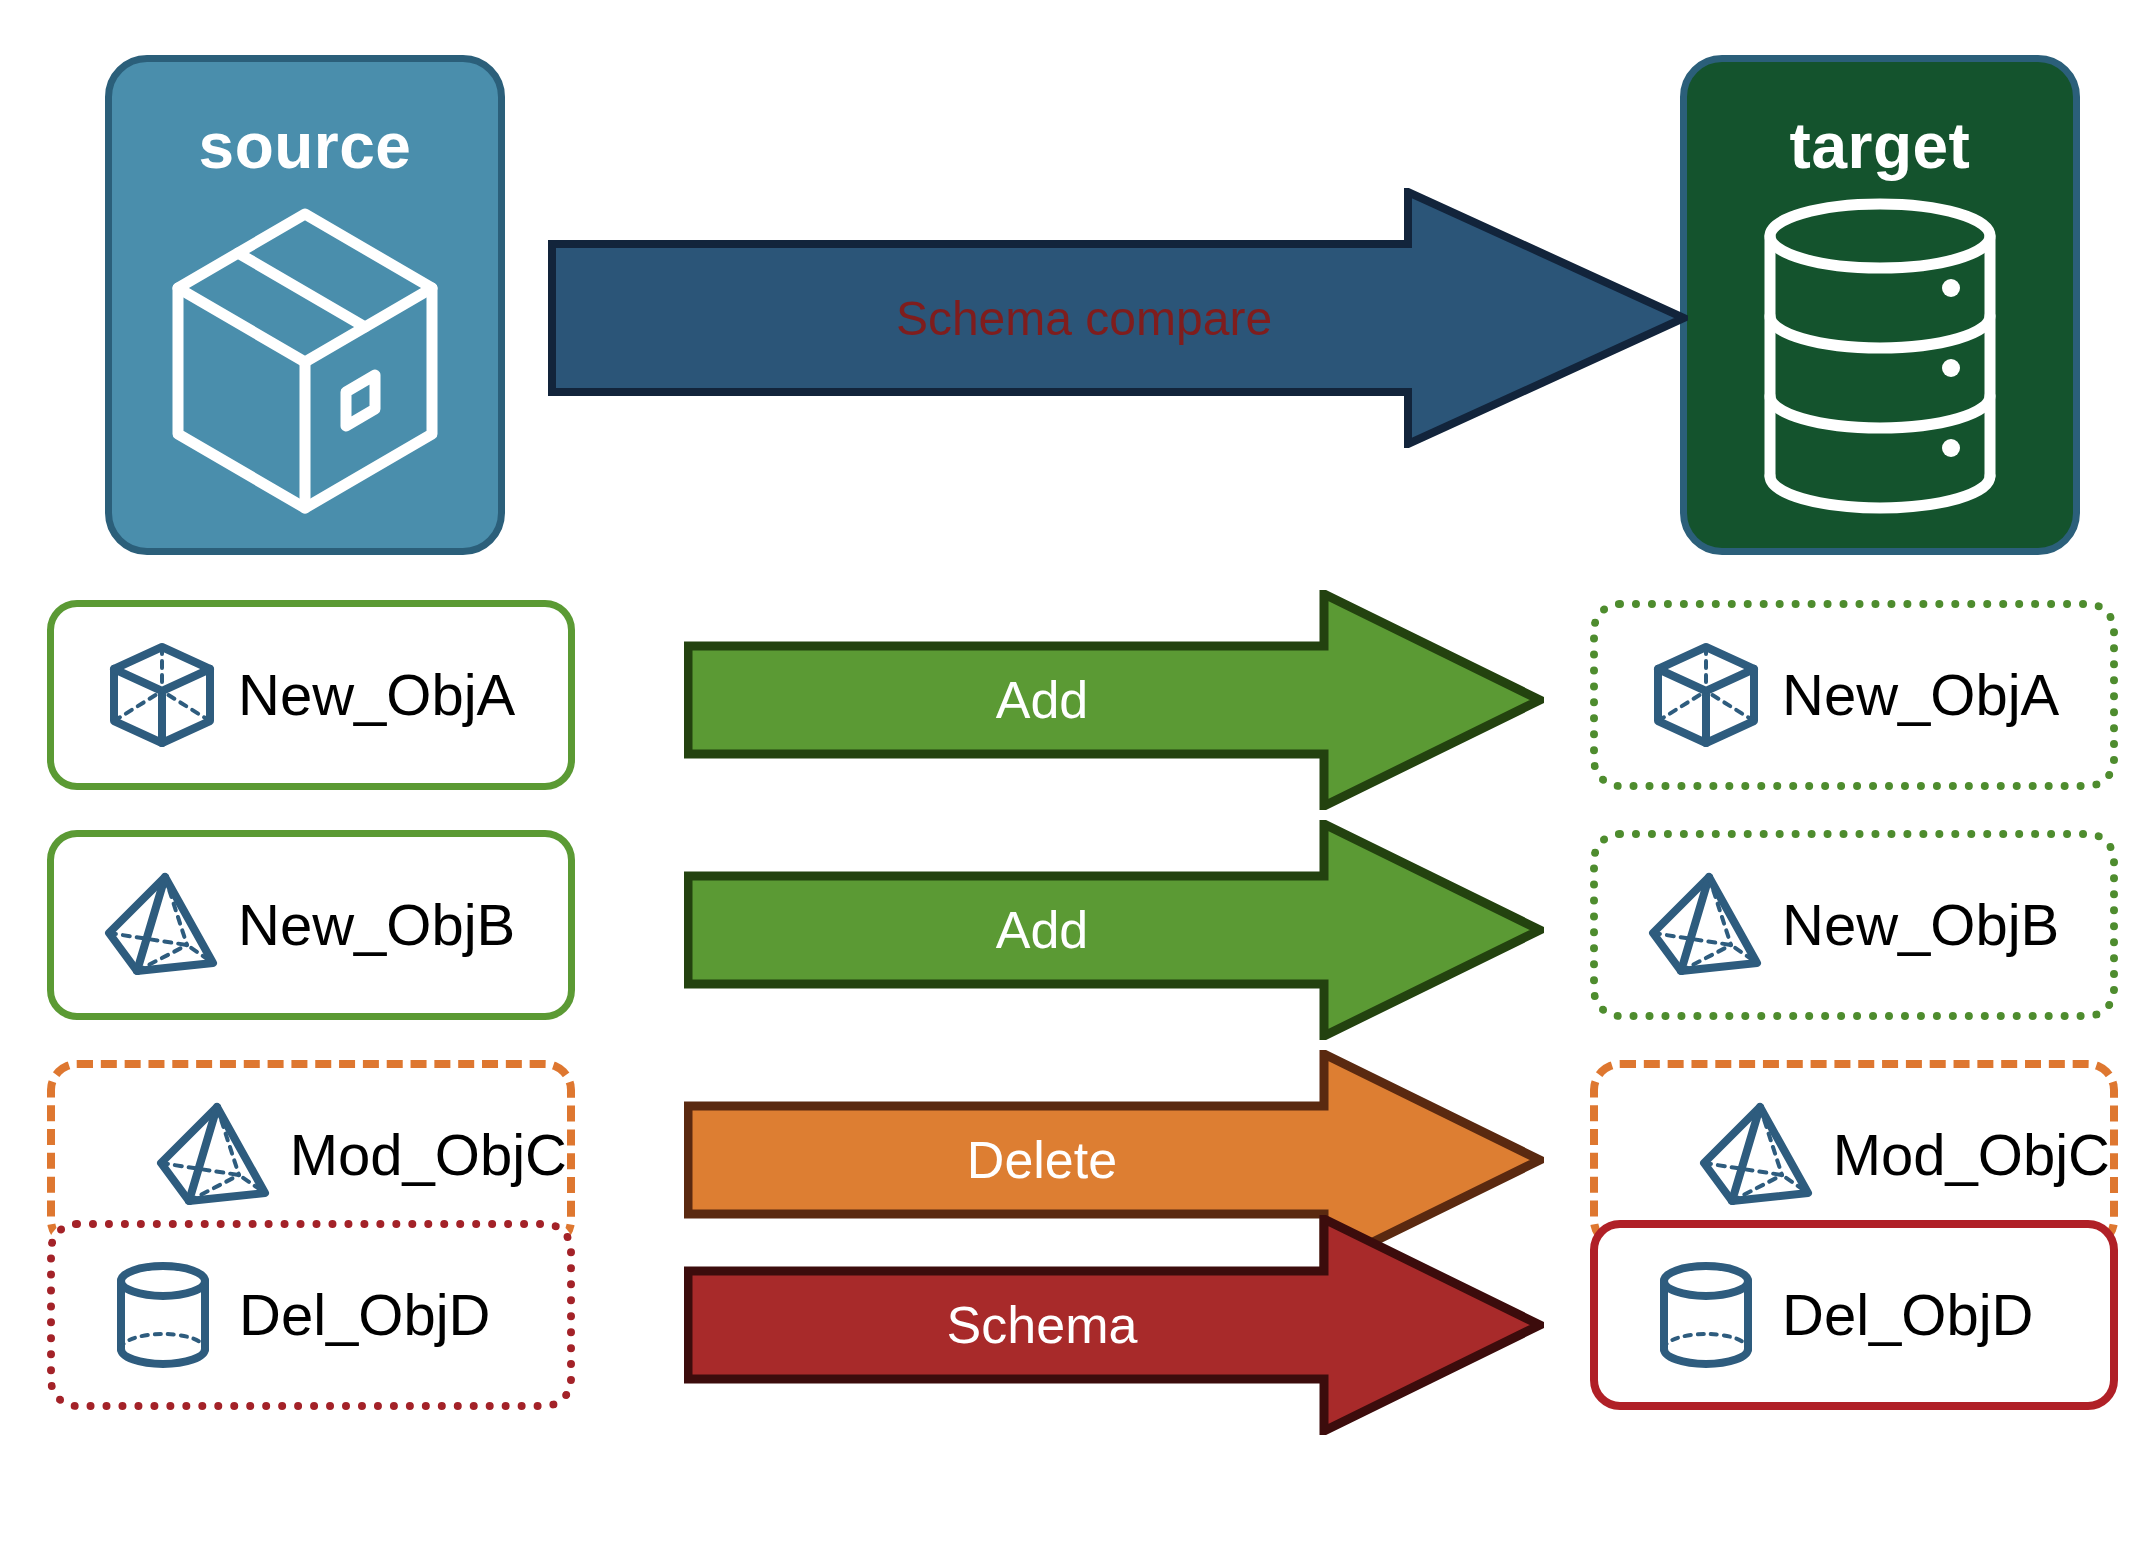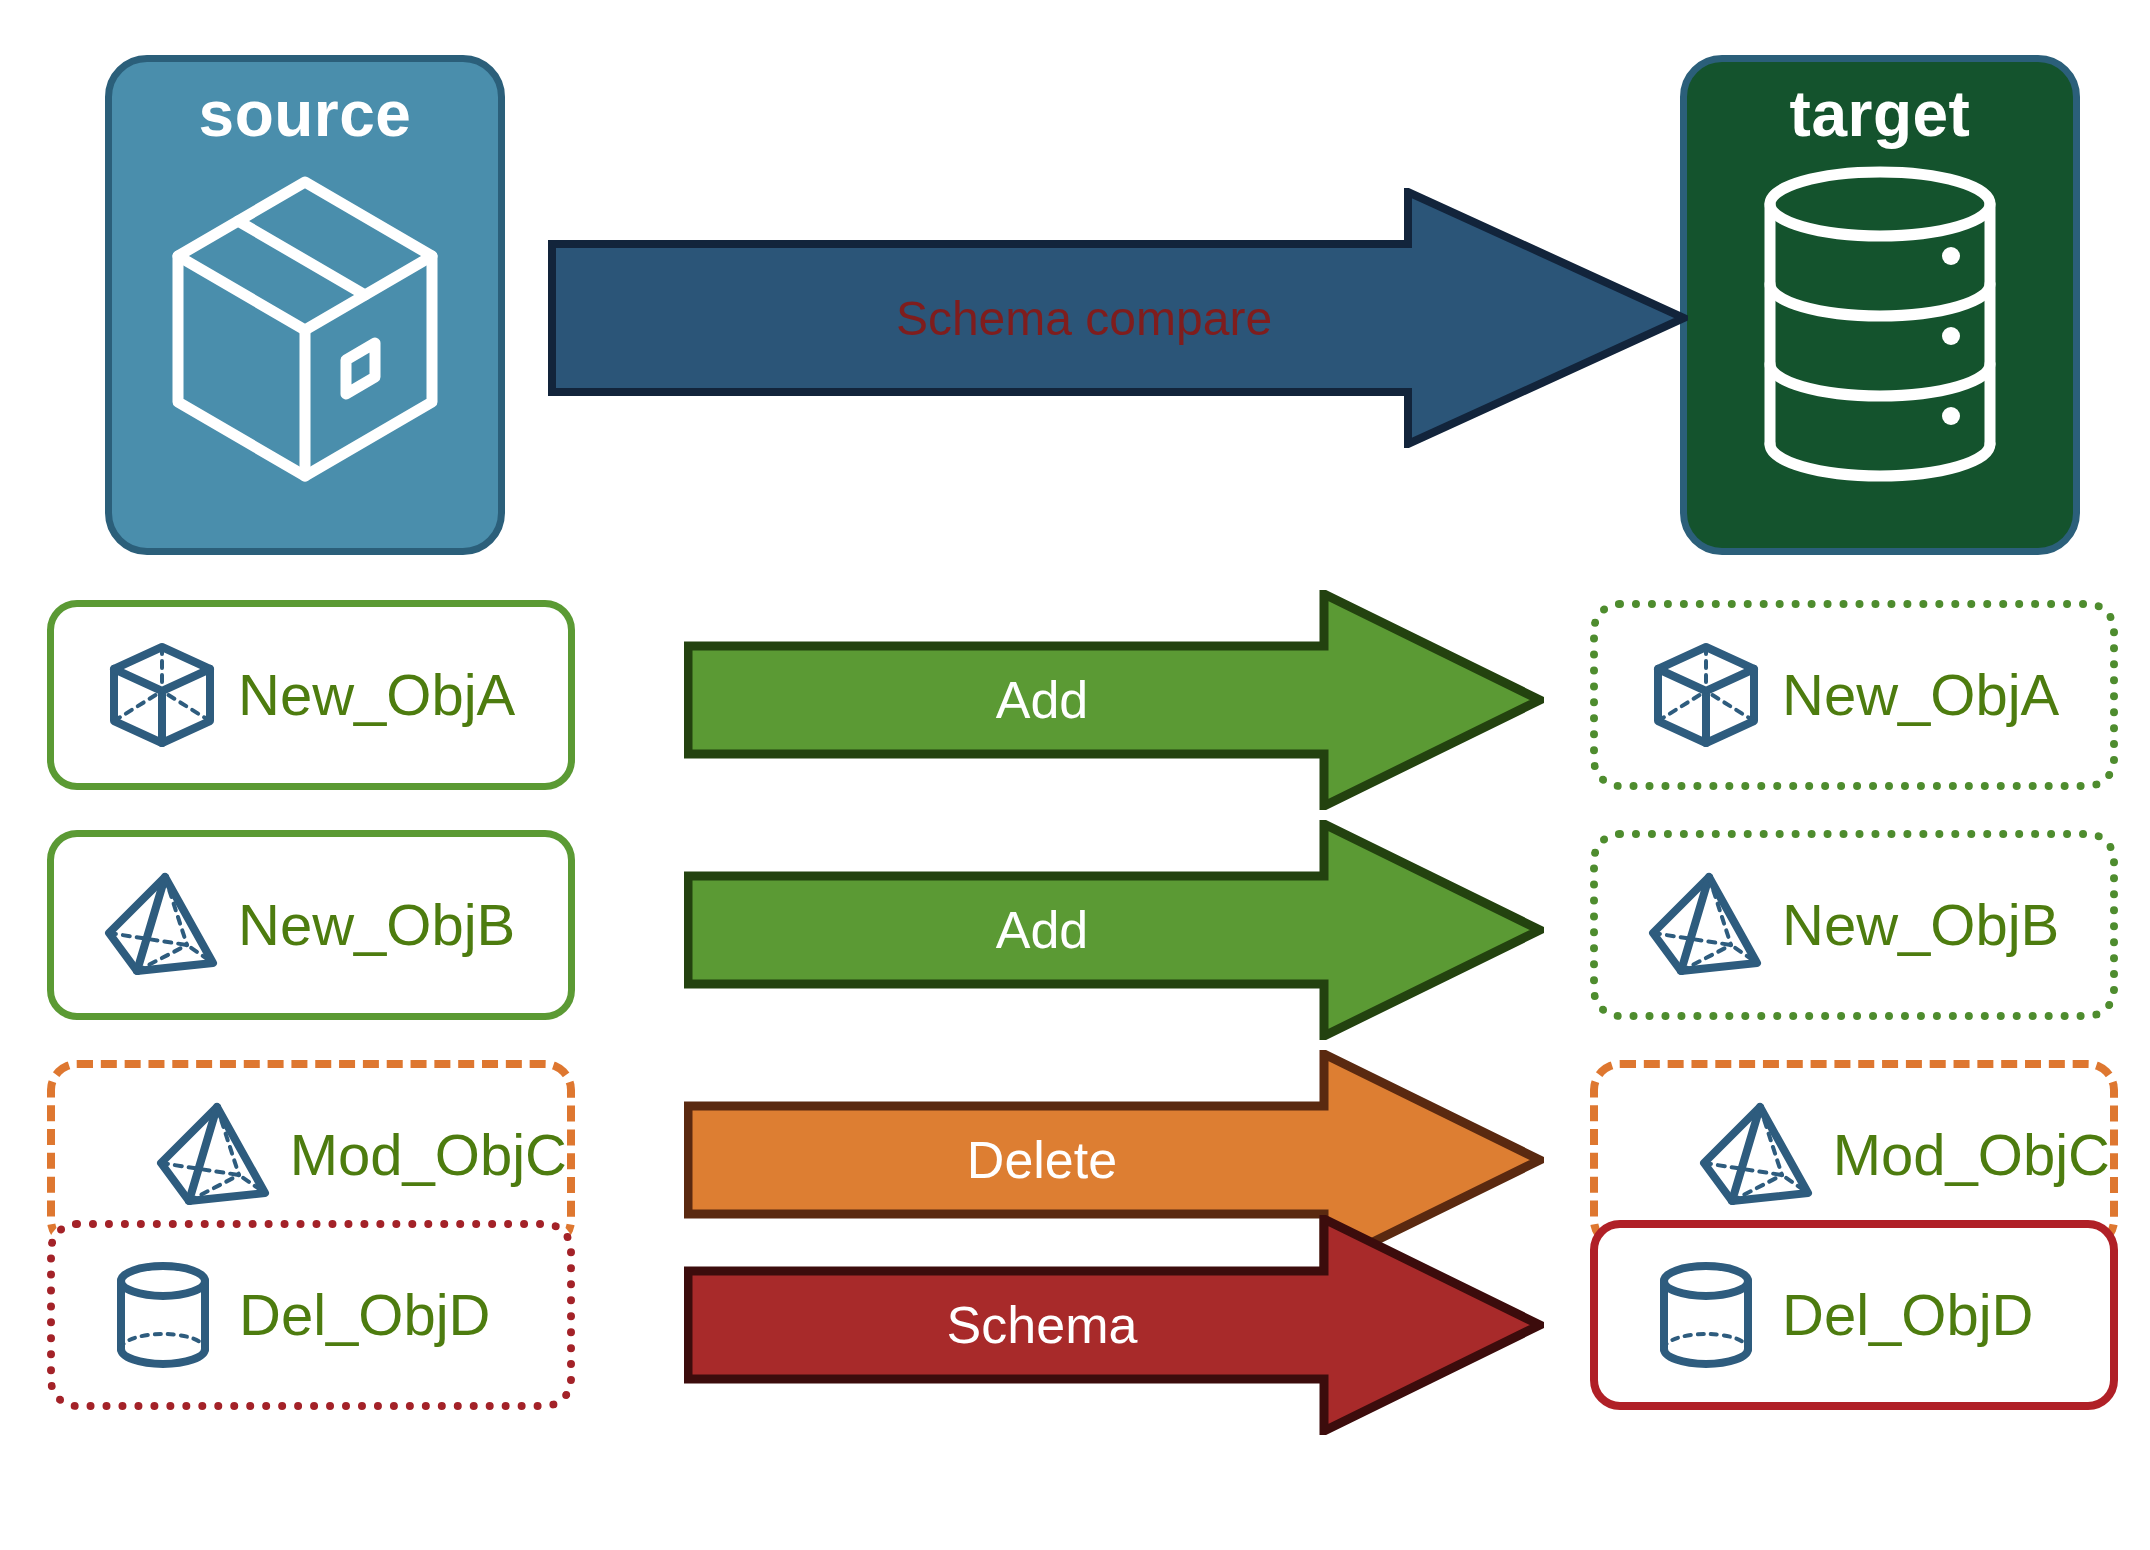--- a/index.html
+++ b/index.html
@@ -14,21 +14,21 @@
 
   
   .endpoint{
     position:absolute;
     width:400px;height:500px;
     border-radius:42px;
     box-sizing:border-box;
     display:flex;flex-direction:column;align-items:center;
   }
   .endpoint .ep-title{
-    margin-top:20px;
+    margin-top:52px;
     color:#ffffff;
     font-size:64px;
     font-weight:bold;
     letter-spacing:.5px;
     line-height:1;
   }
   .endpoint .ep-icon{
     margin-top:18px;
     width:300px;height:320px;
     display:flex;align-items:center;justify-content:center;
@@ -69,21 +69,21 @@
   .objbox.src{left:47px;width:528px;}
   .objbox.tgt{left:1590px;width:528px;}
 
   .objbox .obj-icon{
     width:120px;height:110px;
     margin-left:48px;margin-right:16px;
     flex:0 0 auto;
     display:flex;align-items:center;justify-content:center;
   }
   .objbox .obj-label{
-    font-size:58px;color:#4d7c0f;
+    font-size:58px;color:#000000;
     white-space:nowrap;
     line-height:1;
   }
 
   
   .b-solid-green {border:7px solid #5B9A34;}
   .b-dotted-green{border:8px dotted #4E8C2E;}
   .b-dashed-orange{border:8px dashed #DE7730;justify-content:flex-end;}
   .b-dotted-red  {border:8px dotted #A32228;}
   .b-solid-red   {border:8px solid #B02027;}

